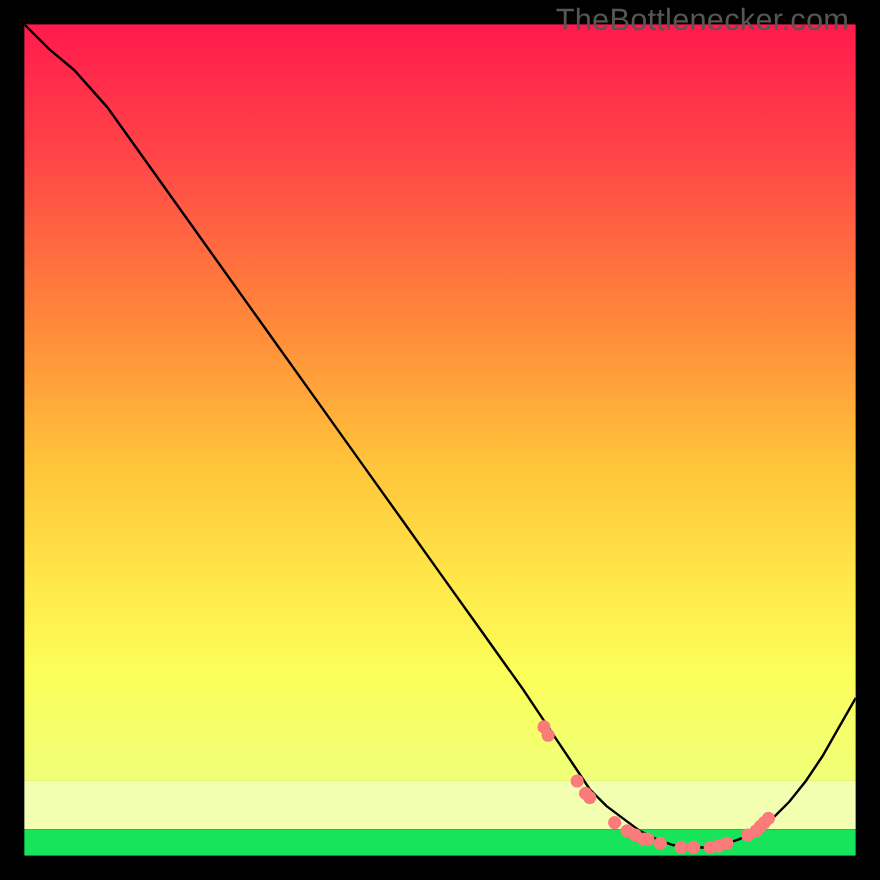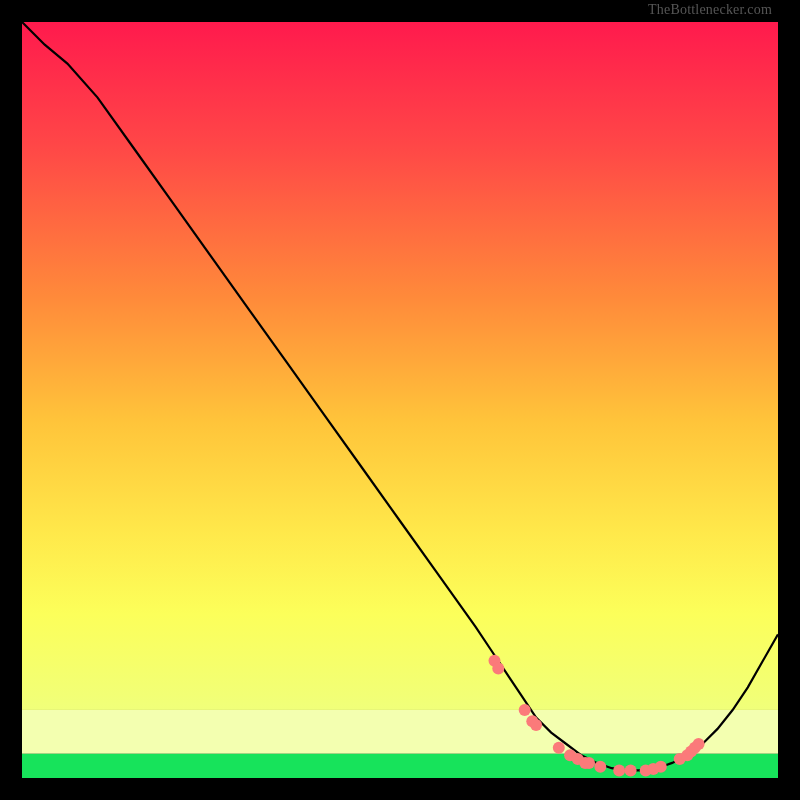--- a/index.html
+++ b/index.html
@@ -22,22 +22,22 @@
     position: absolute;
     left: 0;
     top: 0;
     width: 756px;
     height: 756px;
   }
   .watermark {
     position: absolute;
     top: 2px;
     right: 28px;
-    font-family: Liberation Serif, serif;
-    font-size: 14px;
+    font-family: Liberation Sans, sans-serif;
+    font-size: 28px;
     color: #565656;
     letter-spacing: 0.2px;
     user-select: none;
   }
   svg { display: block; }
 </style>
 </head>
 <body>
 
 <div class="frame">

